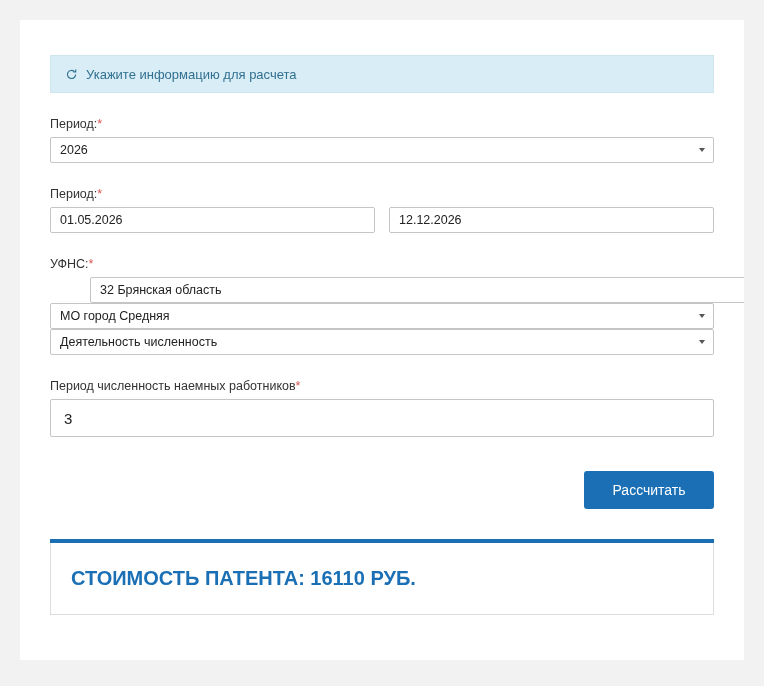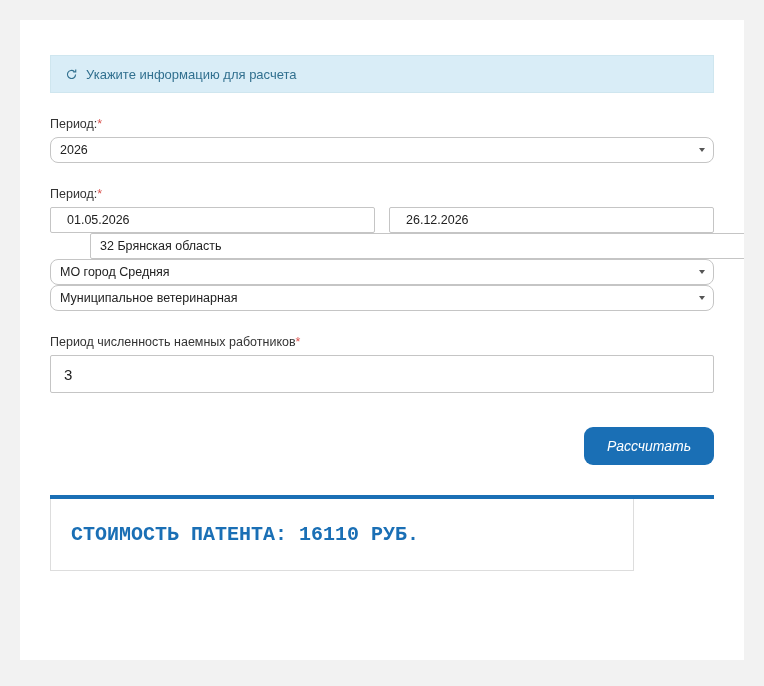--- a/index.html
+++ b/index.html
@@ -62,21 +62,21 @@
     background: #ffffff;
     border-radius: 2px;
     box-sizing: border-box;
     display: flex;
     align-items: center;
     padding: 0 24px 0 9px;
     font-size: 12.5px;
     color: #222222;
     width: 100%;
   }
-  .select-box.wide { width: 664px; border-radius: 8px; }
+  .select-box.wide { width: 664px; }
   .select-box.narrow { width: 758px; margin-left: 40px; }
   .caret {
     position: absolute;
     right: 8px;
     top: 50%;
     transform: translateY(-50%);
     width: 0;
     height: 0;
     border-left: 3.5px solid transparent;
     border-right: 3.5px solid transparent;
@@ -87,21 +87,21 @@
     gap: 14px;
   }
   .date-input {
     height: 26px;
     border: 1px solid #c5c5c5;
     background: #ffffff;
     border-radius: 2px;
     box-sizing: border-box;
     display: flex;
     align-items: center;
-    padding: 0 16px;
+    padding: 0 9px;
     font-size: 12.5px;
     color: #222222;
     width: 325px;
   }
   .num-input {
     height: 38px;
     border: 1px solid #c5c5c5;
     background: #ffffff;
     border-radius: 2px;
     box-sizing: border-box;
@@ -115,42 +115,40 @@
   }
   .btn-row {
     margin-top: 34px;
     display: flex;
     justify-content: flex-end;
   }
   .calc-btn {
     background: #1a6fb5;
     color: #ffffff;
     border: none;
-    border-radius: 9px;
+    border-radius: 3px;
     width: 130px;
     height: 38px;
     font-size: 14px;
     font-family: "Liberation Sans", sans-serif;
     cursor: pointer;
-    font-style: italic;
   }
   .result-sep {
     margin-top: 30px;
     border-top: 4px solid #1a6fb5;
     width: 664px;
   }
   .result-box {
     border-left: 1px solid #dddddd;
     border-right: 1px solid #dddddd;
     border-bottom: 1px solid #dddddd;
-    width: 584px;
+    width: 664px;
     box-sizing: border-box;
     padding: 24px 20px 24px 20px;
     background: #ffffff;
-    font-family: Liberation Mono, monospace;
   }
   .result-title {
     color: #1a6fb5;
     font-size: 20px;
     font-weight: bold;
   }
 </style>
 </head>
 <body>
 
@@ -176,36 +174,39 @@
     </div>
 
     <div class="field-label">
       <span>Период:</span><span class="req">*</span>
     </div>
     <div class="date-row">
       <div class="date-input">
         <span>01.05.2026</span>
       </div>
       <div class="date-input">
-        <span>26.12.2026</span>
+        <span>12.12.2026</span>
       </div>
     </div>
 
+    <div class="field-label">
+      <span>УФНС:</span><span class="req">*</span>
+    </div>
     <div class="select-box narrow">
       <span>32 Брянская область</span>
       <span class="caret"></span>
     </div>
 
     <div class="select-box wide">
       <span>МО город Средняя</span>
       <span class="caret"></span>
     </div>
 
     <div class="select-box wide">
-      <span>Муниципальное ветеринарная</span>
+      <span>Деятельность численность</span>
       <span class="caret"></span>
     </div>
 
     <div class="field-label">
       <span>Период численность наемных работников</span><span class="req">*</span>
     </div>
     <div class="num-input">
       <span>3</span>
     </div>
 

